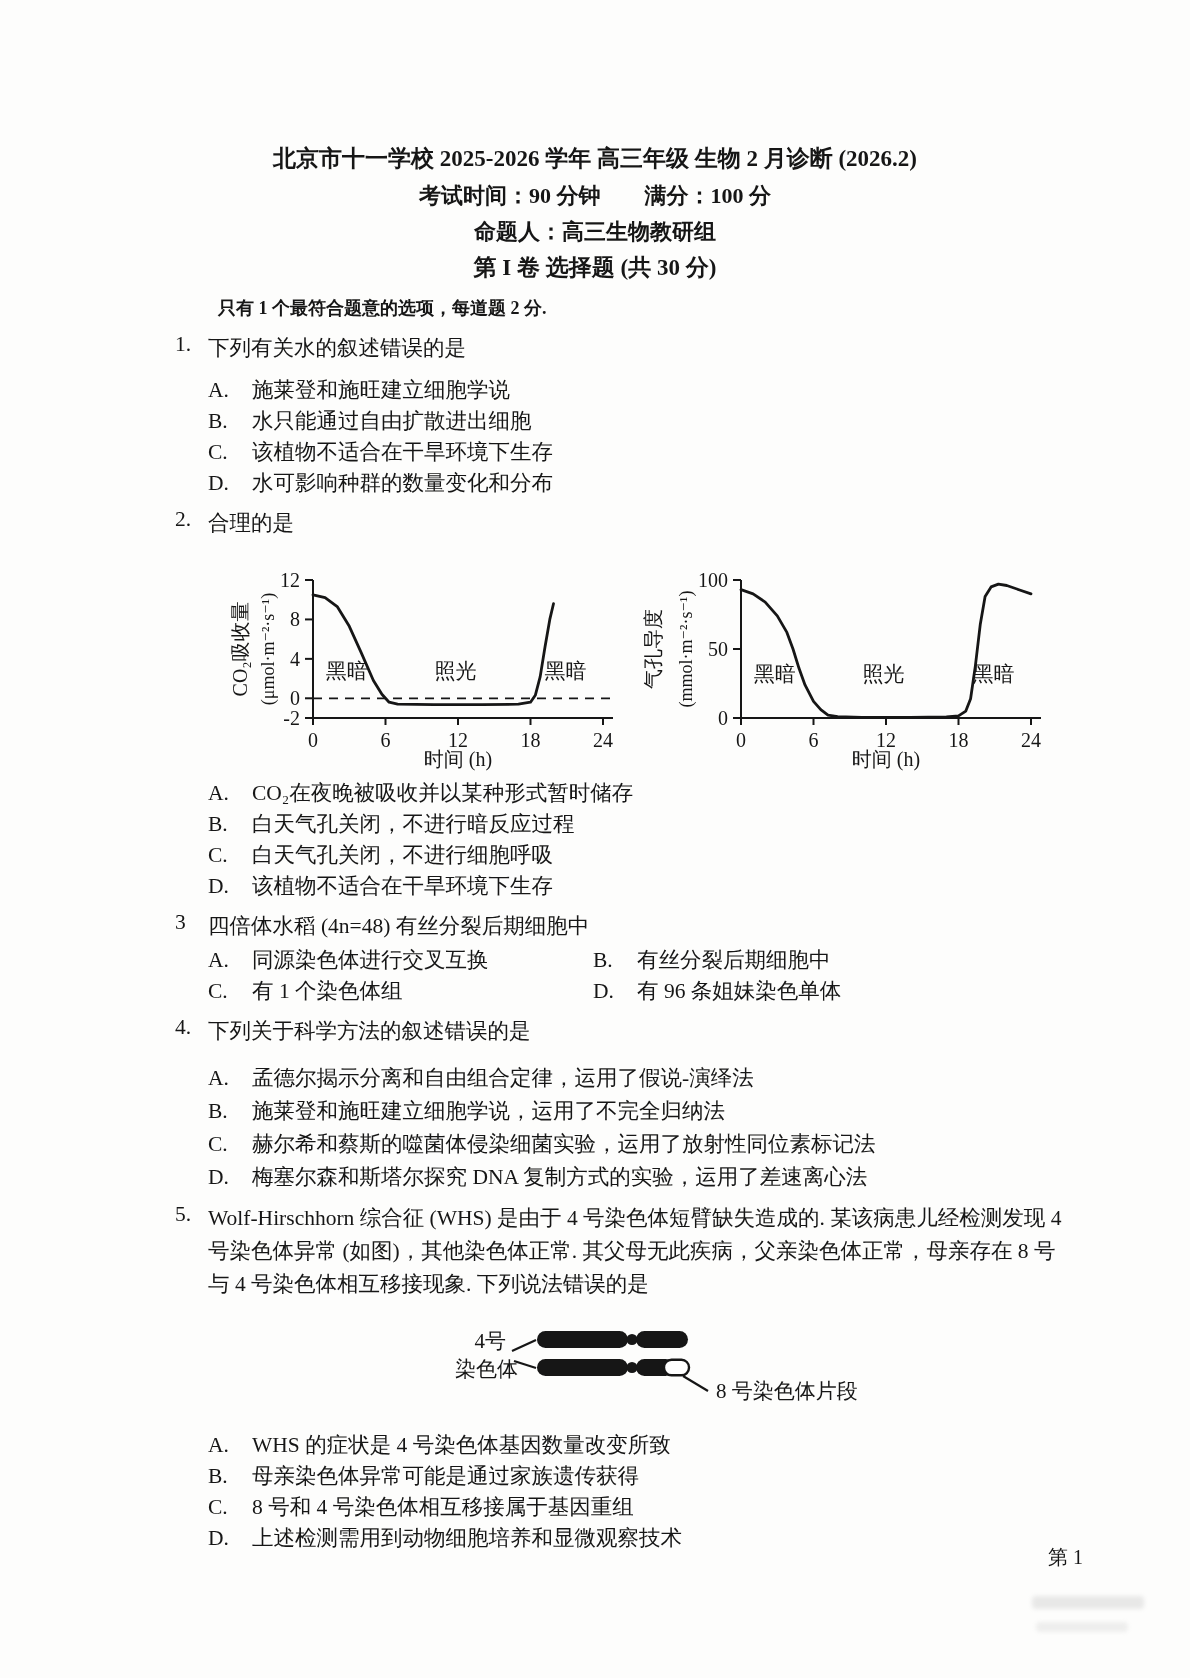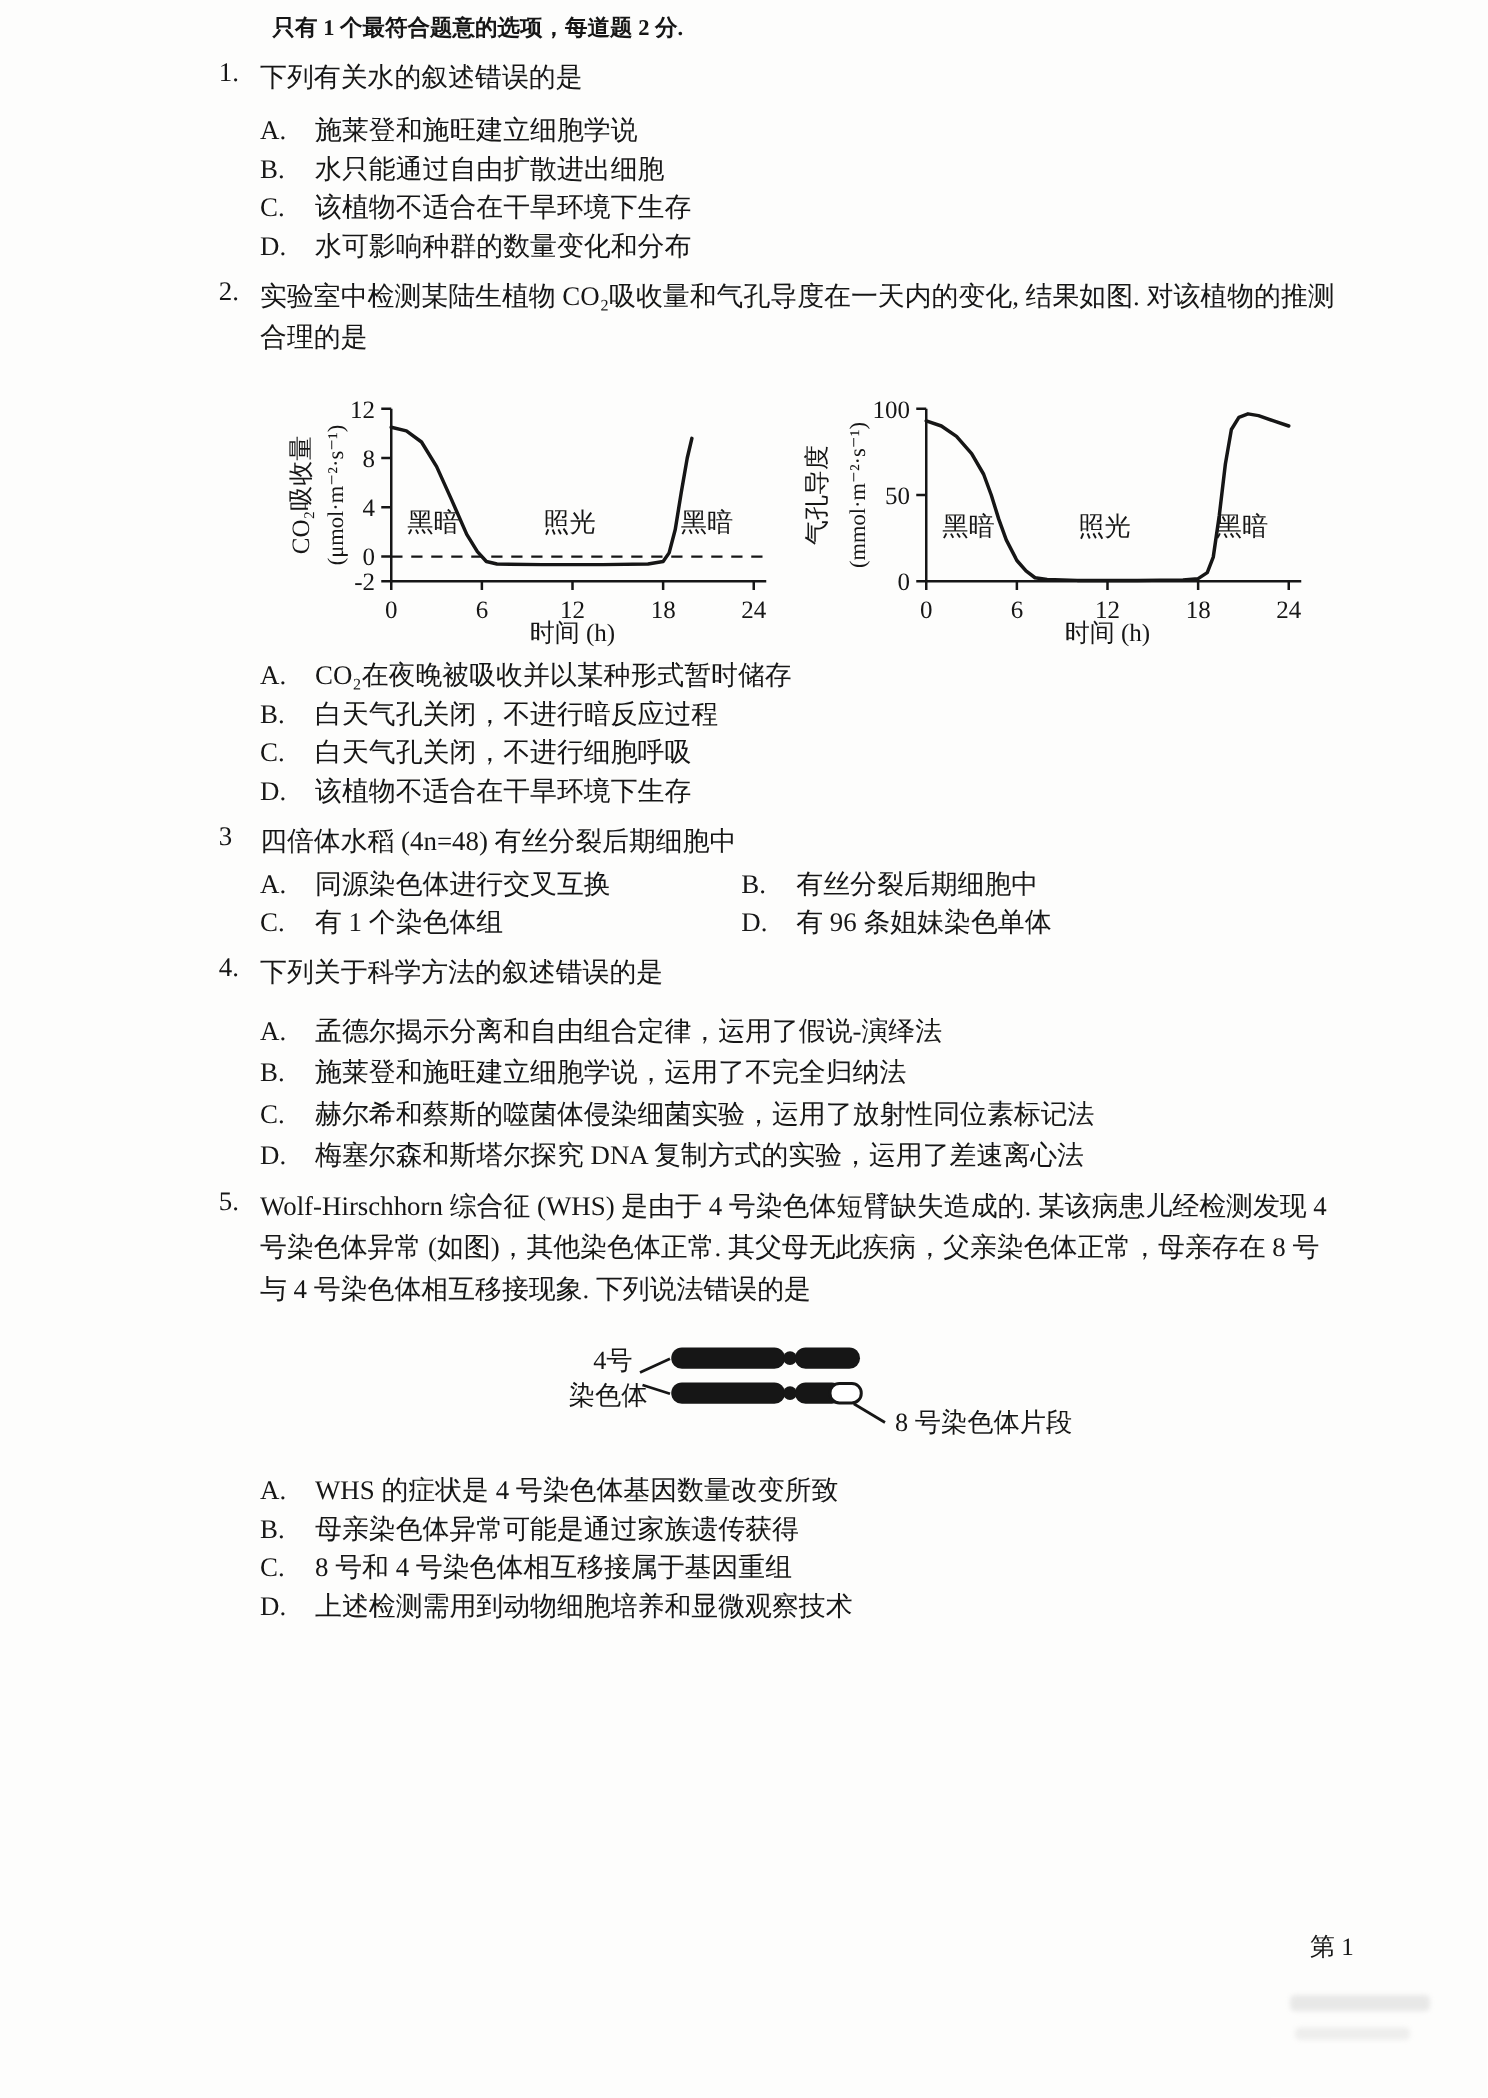--- a/index.html
+++ b/index.html
@@ -44,20 +44,26 @@
     position:absolute; background:#b9b9b9; opacity:.30; filter:blur(2px); border-radius:4px;
   }
   .smudge-a { left:1032px; top:1596px; width:112px; height:13px; }
   .smudge-b { left:1036px; top:1622px; width:92px; height:10px; opacity:.22; }
 </style>
 </head>
 <body>
 
 <div class="page">
 
+  <div class="header">
+    <div class="title">北京市十一学校 2025-2026 学年 高三年级 生物 2 月诊断 (2026.2)</div>
+    <div class="meta">考试时间：90 分钟　　满分：100 分</div>
+    <div class="author">命题人：高三生物教研组</div>
+    <div class="section">第 I 卷 选择题 (共 30 分)</div>
+  </div>
   <div class="instructions">只有 1 个最符合题意的选项，每道题 2 分.</div>
 
   <div class="question q1">
     <div class="q-head">
       <span class="q-num">1.</span>
       <div class="q-body">
         <div class="q-line">下列有关水的叙述错误的是</div>
         <div class="options">
           <div class="option">
               <span class="ol">A.</span>
@@ -77,21 +83,20 @@
             </div>
         </div>
       </div>
     </div>
   </div>
 
   <div class="question q2">
     <div class="q-head">
       <span class="q-num">2.</span>
       <div class="q-body">
-        <div class="q-line">实验室中检测某陆生植物 CO₂吸收量和气孔导度在一天内的变化, 结果如图. 对该植物的推测</div>
         <div class="q-line">合理的是</div>
 
         <div class="charts">
           <svg width="420" height="232" viewBox="0 0 420 232">
               <line x1="105" y1="176" x2="405" y2="176" stroke="#161616" stroke-width="2"></line>
               <line x1="105" y1="176" x2="105" y2="38" stroke="#161616" stroke-width="2"></line>
               <line x1="105" y1="176" x2="105" y2="183" stroke="#161616" stroke-width="2"></line>
               <text x="105" y="205" text-anchor="middle" font-size="20">0</text>
               <line x1="177.5" y1="176" x2="177.5" y2="183" stroke="#161616" stroke-width="2"></line>
               <text x="177.5" y="205" text-anchor="middle" font-size="20">6</text>

